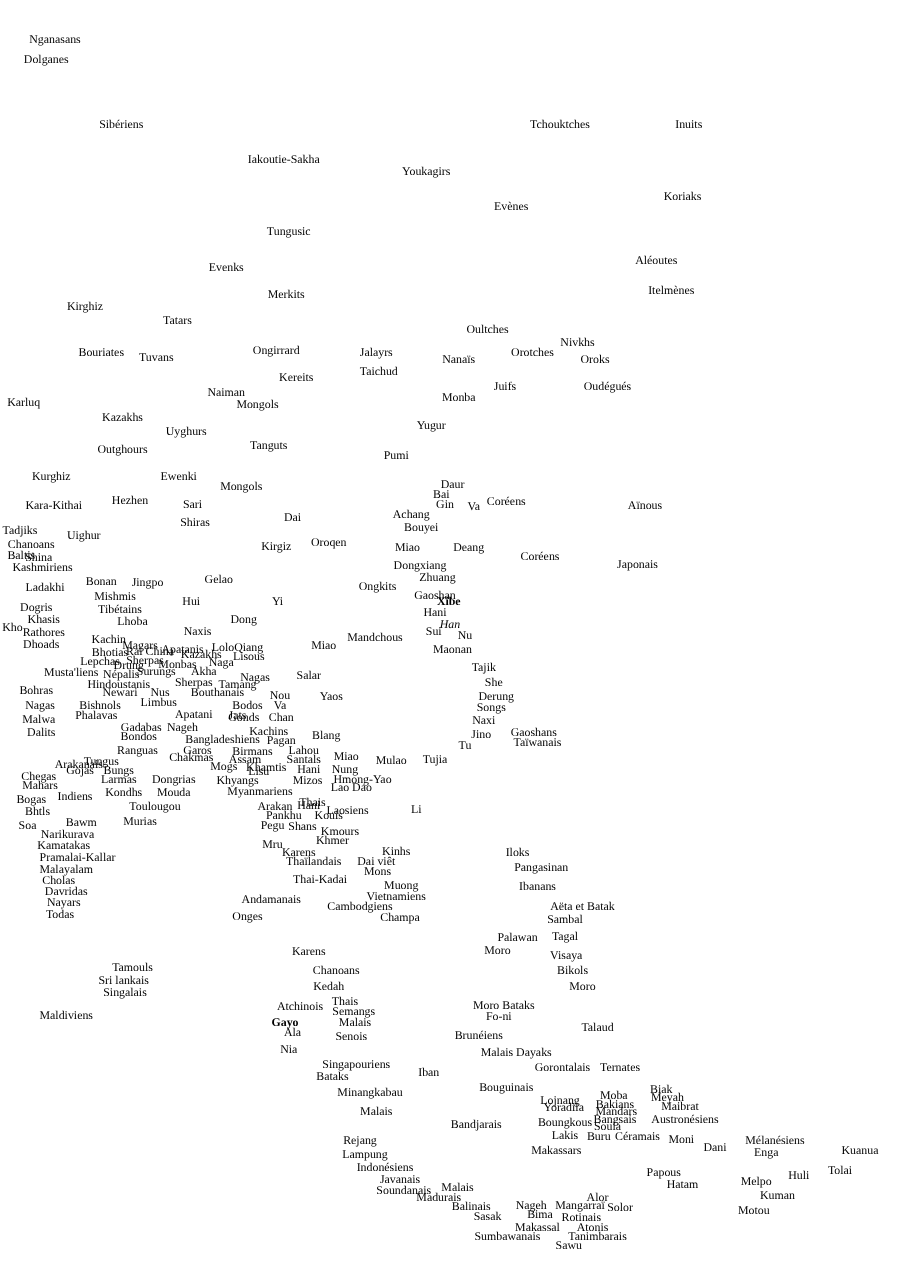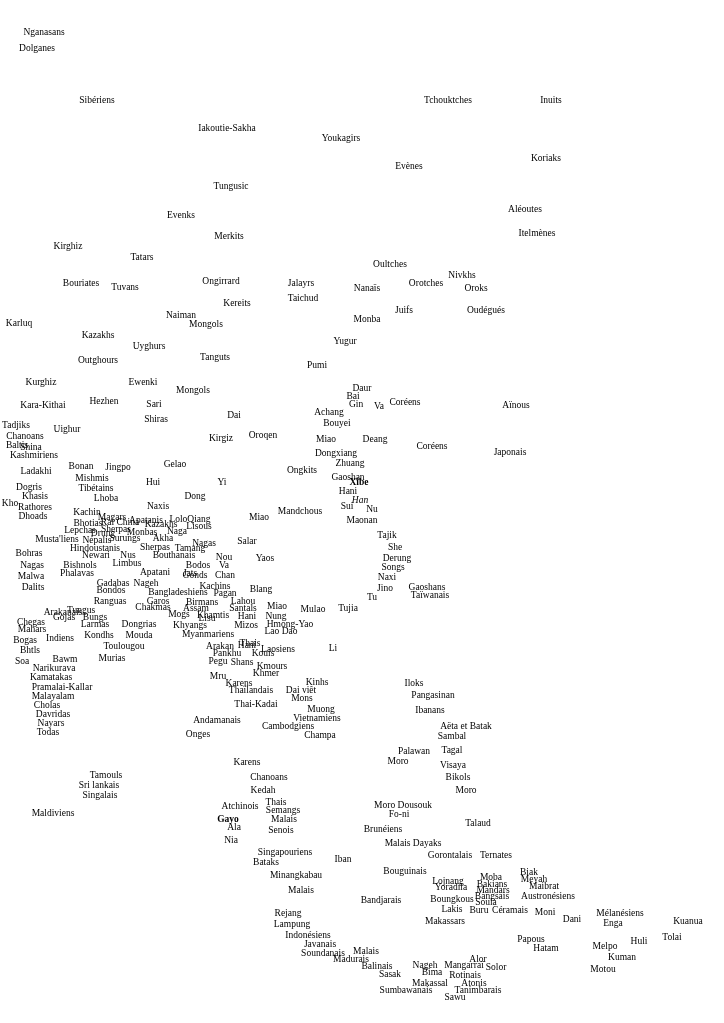--- a/index.html
+++ b/index.html
@@ -263,21 +263,21 @@
     <span class="label" style="left: 269px; top: 777px;">Chanoans</span>
     <span class="label" style="left: 453px; top: 765px;">Visaya</span>
     <span class="label" style="left: 99px; top: 785px;">Sri lankais</span>
     <span class="label" style="left: 458px; top: 777px;">Bikols</span>
     <span class="label" style="left: 100px; top: 795px;">Singalais</span>
     <span class="label" style="left: 263px; top: 790px;">Kedah</span>
     <span class="label" style="left: 466px; top: 790px;">Moro</span>
     <span class="label" style="left: 53px; top: 813px;">Maldiviens</span>
     <span class="label" style="left: 240px; top: 806px;">Atchinois</span>
     <span class="label" style="left: 276px; top: 802px;">Thais</span>
-    <span class="label" style="left: 403px; top: 805px;">Moro Dousouk</span>
+    <span class="label" style="left: 403px; top: 805px;">Moro Bataks</span>
     <span class="label" style="left: 283px; top: 810px;">Semangs</span>
     <span class="label" style="left: 399px; top: 814px;">Fo-ni</span>
     <span class="label" style="left: 228px; top: 819px; font-weight: bold;">Gayo</span>
     <span class="label" style="left: 284px; top: 819px;">Malais</span>
     <span class="label" style="left: 478px; top: 823px;">Talaud</span>
     <span class="label" style="left: 234px; top: 827px;">Ala</span>
     <span class="label" style="left: 281px; top: 830px;">Senois</span>
     <span class="label" style="left: 383px; top: 829px;">Brunéiens</span>
     <span class="label" style="left: 231px; top: 840px;">Nia</span>
     <span class="label" style="left: 413px; top: 843px;">Malais Dayaks</span>

